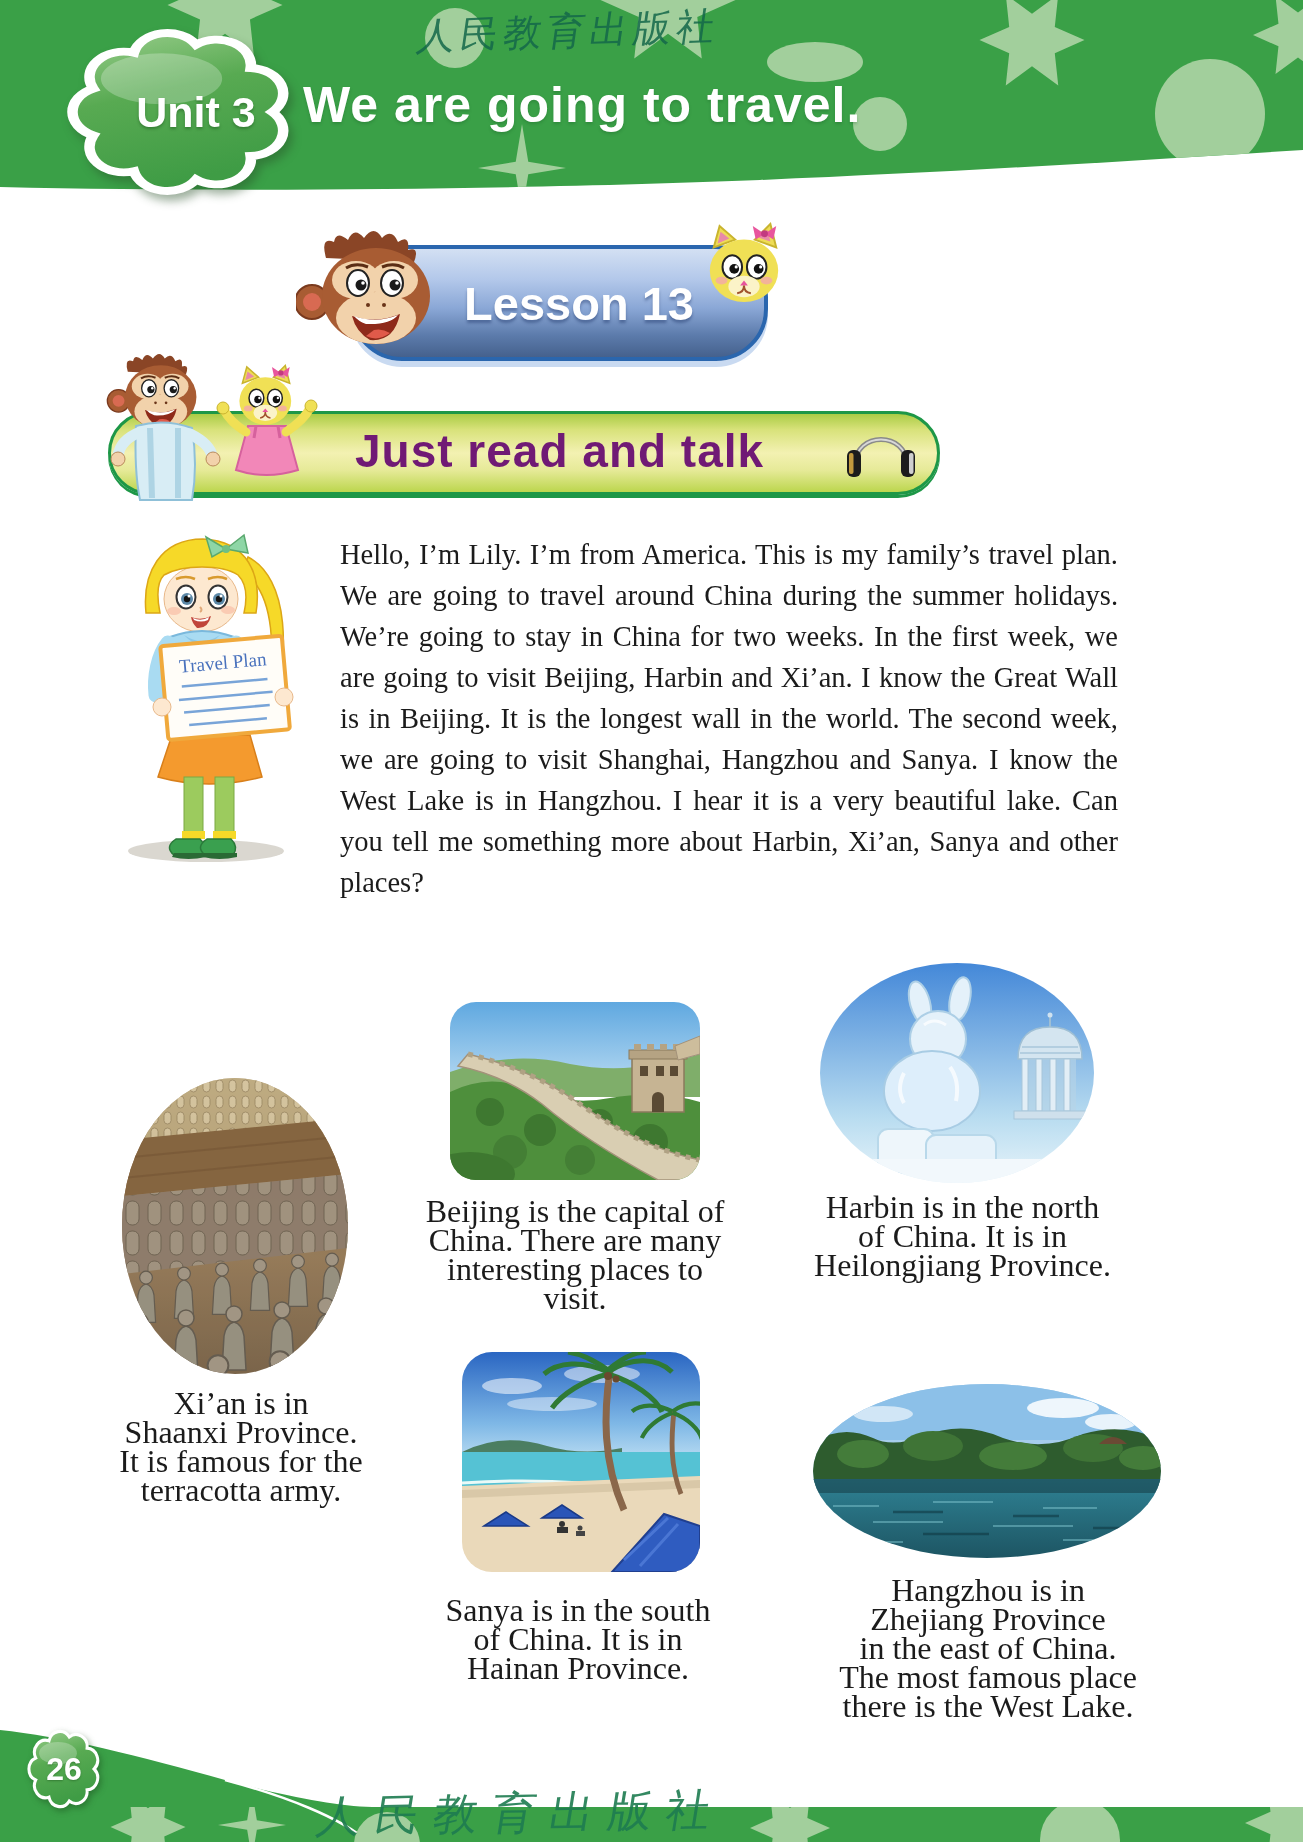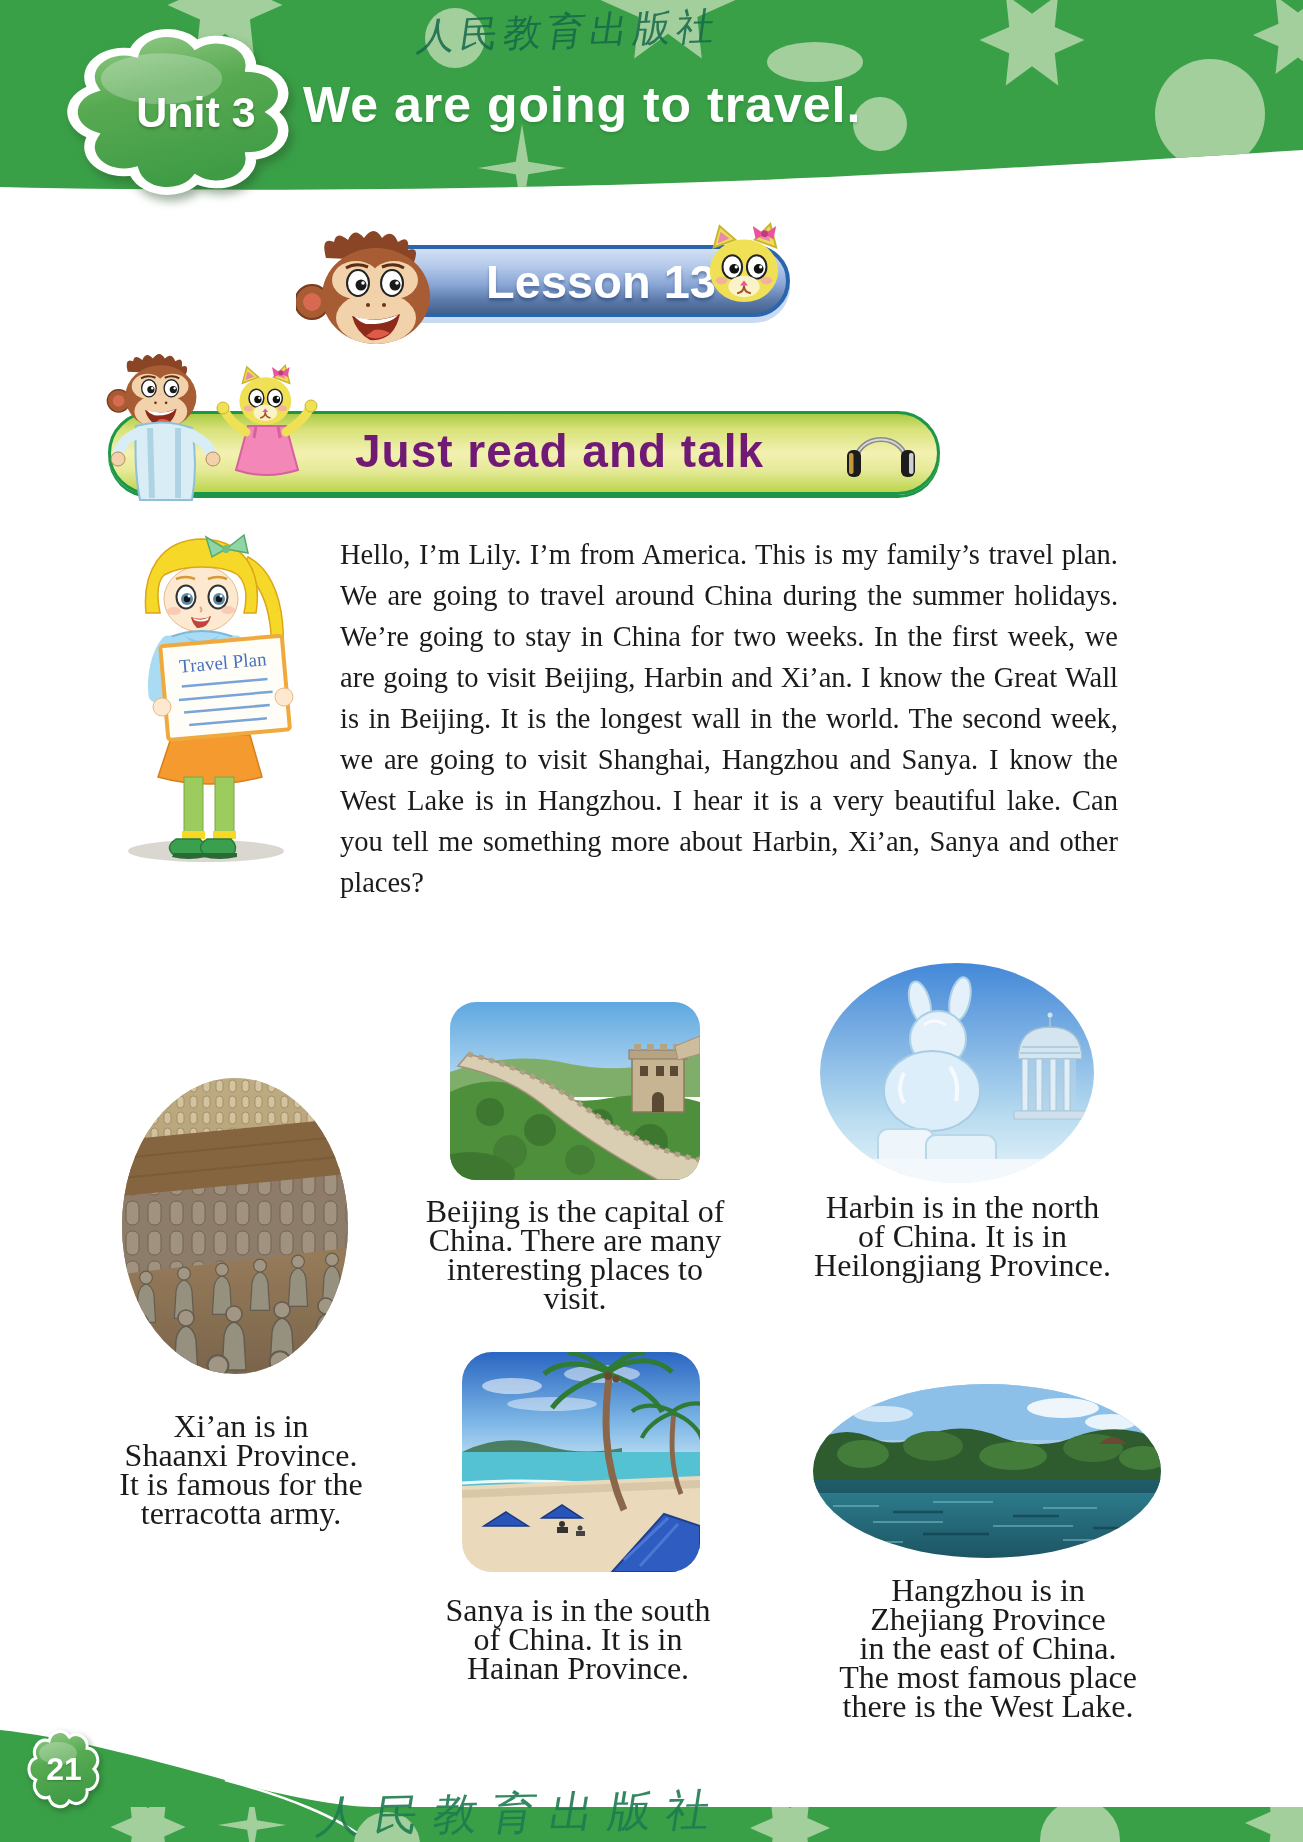--- a/index.html
+++ b/index.html
@@ -13,21 +13,21 @@
   .unit-badge svg{width:100%;height:100%;filter:drop-shadow(4px 6px 5px rgba(40,80,40,.45));}
   .unit-badge .badge-label{position:absolute;left:16px;top:0;width:100%;height:100%;
         display:flex;align-items:center;justify-content:center;
         color:#fff;font-weight:bold;font-size:43px;text-shadow:0 2px 3px rgba(20,70,20,.4);}
   .page-title{left:303px;top:76px;width:900px;color:#ffffff;font-weight:bold;font-size:50px;
         letter-spacing:1px;text-shadow:0 2px 3px rgba(20,80,30,.25);}
   .watermark-top{left:418px;top:6px;font-family:"DejaVu Serif",serif;font-size:38px;
         letter-spacing:5px;color:#14684a;opacity:.85;transform:skewX(-10deg) rotate(-2deg);}
 
   
-  .lesson-pill{left:372px;top:245px;width:418px;height:72px;border-radius:52px;
+  .lesson-pill{left:350px;top:245px;width:418px;height:116px;border-radius:52px;
         border:4px solid #2a66ae;box-sizing:border-box;
         background:linear-gradient(180deg,#d3e0f3 0%,#b3c8ea 28%,#8aa7d6 55%,#5c7bab 80%,#45618d 100%);
         box-shadow:0 6px 0 #c9daf1;}
   .lesson-pill .pill-label{position:absolute;left:0;top:0;width:100%;height:100%;
         display:flex;align-items:center;justify-content:center;padding-left:40px;box-sizing:border-box;
         color:#fff;font-weight:bold;font-size:47px;text-shadow:0 3px 3px rgba(10,30,80,.35);}
   .lesson-monkey{left:296px;top:228px;width:162px;height:122px;}
   .lesson-cat{left:700px;top:222px;width:88px;height:83px;}
 
   
@@ -51,21 +51,21 @@
   .photo-xian{left:122px;top:1078px;width:226px;height:296px;border-radius:50%;}
   .photo-beijing{left:450px;top:1002px;width:250px;height:178px;border-radius:26px;}
   .photo-harbin{left:820px;top:963px;width:274px;height:220px;border-radius:50%;}
   .photo-sanya{left:462px;top:1352px;width:238px;height:220px;border-radius:30px;}
   .photo-hangzhou{left:813px;top:1384px;width:348px;height:174px;border-radius:50%;}
 
   .caption{font-family:"Liberation Serif",serif;font-size:32px;line-height:29px;color:#1b1b1b;
         text-align:center;white-space:pre-line;}
   .caption-beijing{left:420px;top:1197px;width:310px;}
   .caption-harbin{left:805px;top:1193px;width:315px;}
-  .caption-xian{left:116px;top:1389px;width:250px;margin-top:23px;}
+  .caption-xian{left:116px;top:1389px;width:250px;}
   .caption-sanya{left:428px;top:1596px;width:300px;}
   .caption-hangzhou{left:828px;top:1576px;width:320px;}
 
   
   .footer-svg{left:0;top:1688px;}
   .page-badge{left:27px;top:1729px;width:74px;height:80px;}
   .page-badge svg{width:100%;height:100%;filter:drop-shadow(2px 3px 3px rgba(20,60,20,.4));}
   .page-badge .badge-label{position:absolute;left:0;top:0;width:100%;height:100%;
         display:flex;align-items:center;justify-content:center;
         color:#fff;font-weight:bold;font-size:32px;text-shadow:0 1px 2px rgba(20,70,20,.4);}
@@ -473,16 +473,16 @@
       <circle cx="1080" cy="152" r="40"></circle>
       <use href="#star6" transform="translate(1290,135) scale(0.9)"></use>
     </g>
   </svg>
   <div class="abs watermark-bottom">人民教育出版社</div>
   <div class="abs page-badge">
     <svg viewBox="-86 -86 172 172" preserveAspectRatio="none">
       <use href="#flower" fill="url(#gBadge)" stroke="#ffffff" stroke-width="7"></use>
       <ellipse cx="-14" cy="-34" rx="44" ry="24" fill="#ffffff" opacity="0.25"></ellipse>
     </svg>
-    <div class="badge-label">21</div>
+    <div class="badge-label">26</div>
   </div>
 
 </div>
 
 </body></html>

